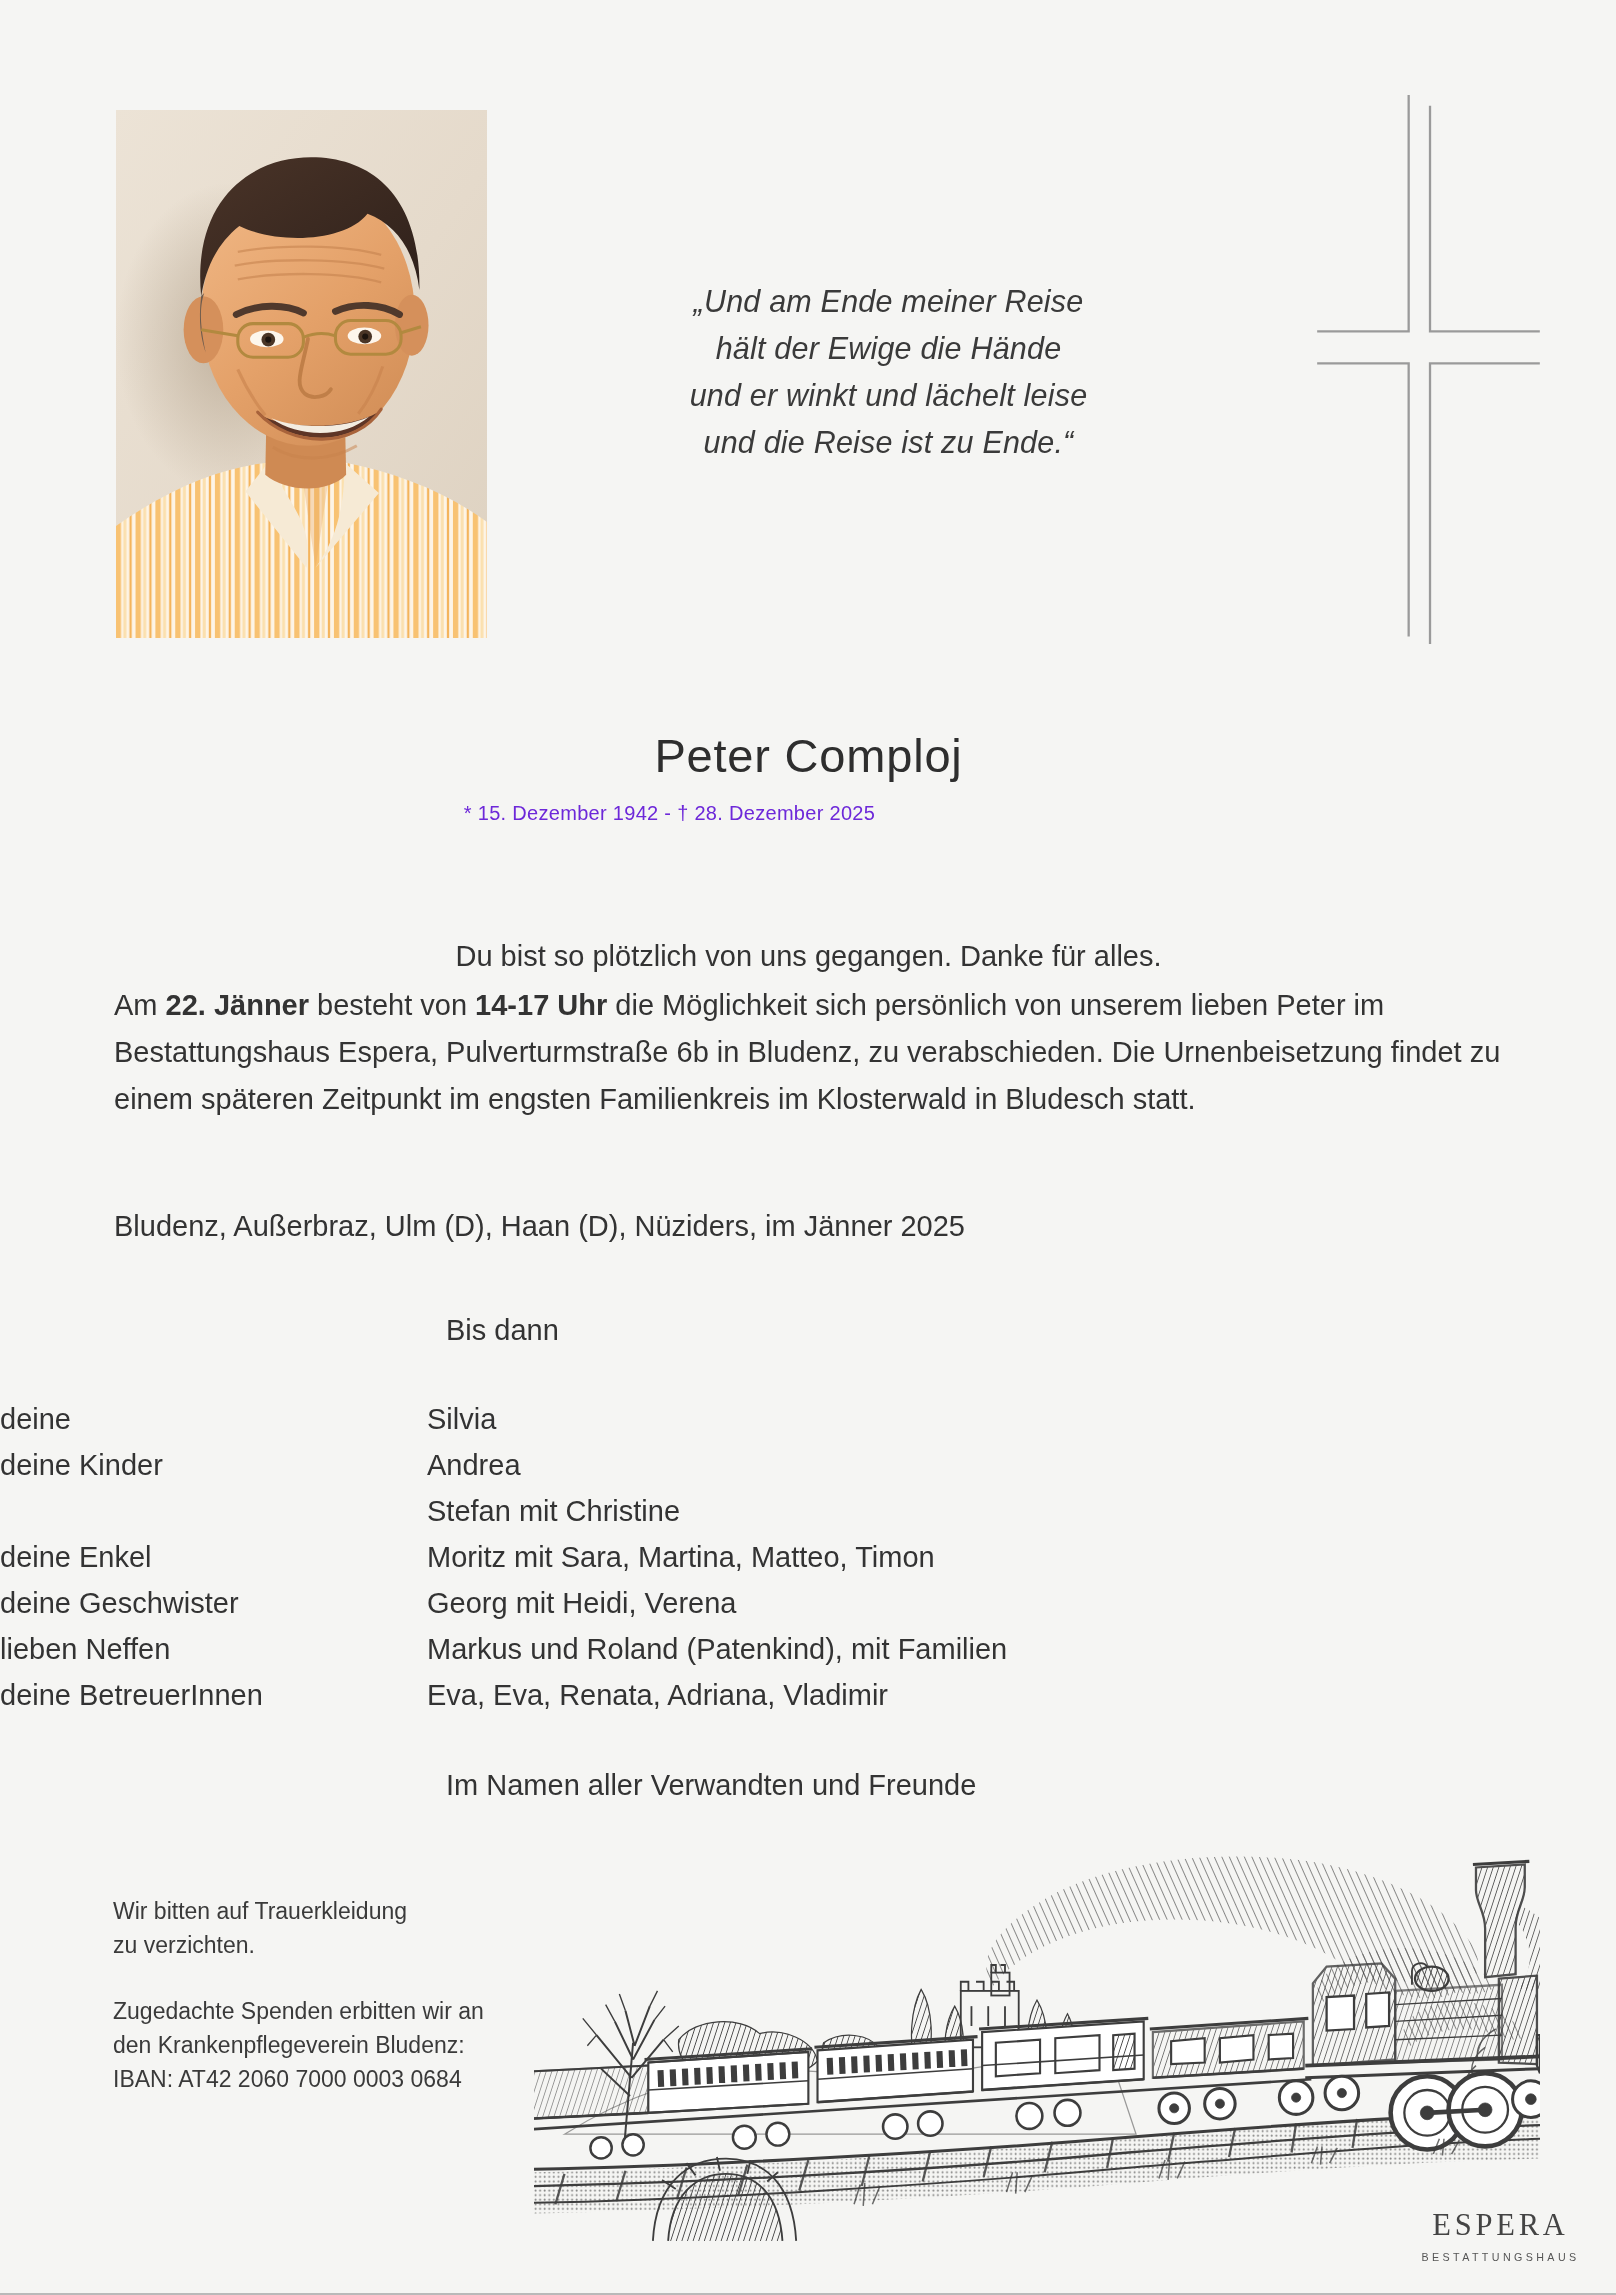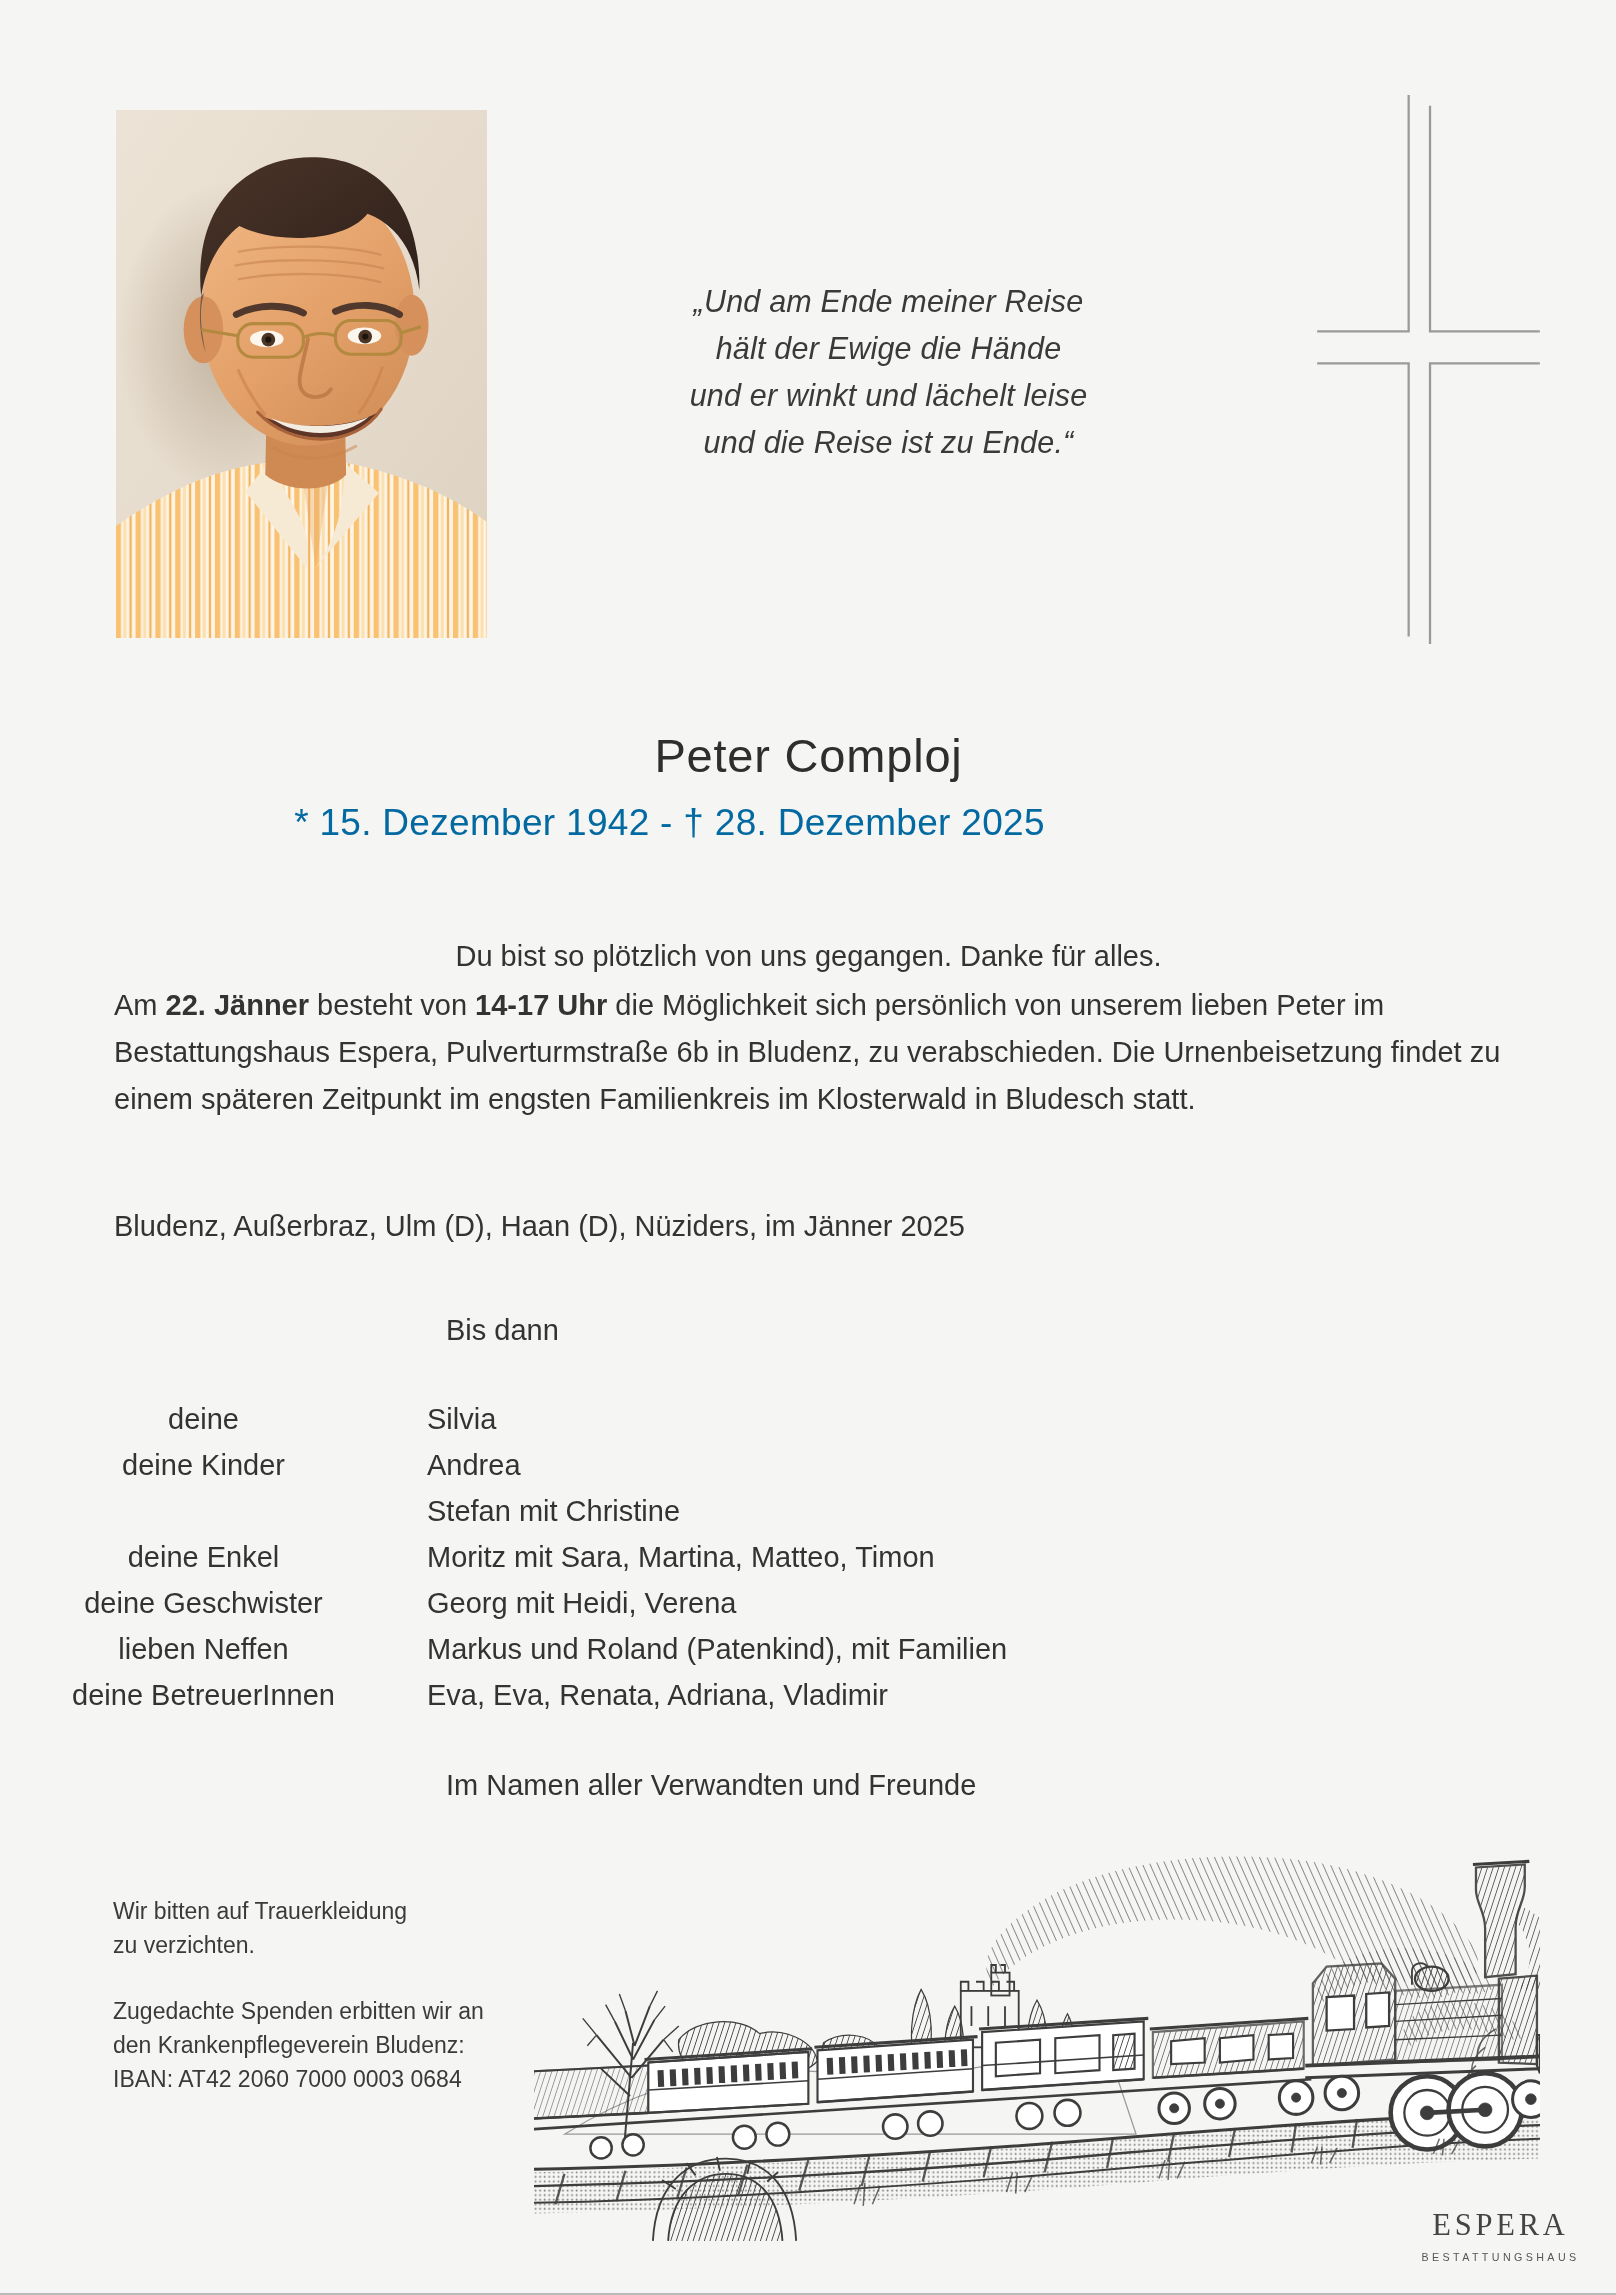--- a/index.html
+++ b/index.html
@@ -69,22 +69,22 @@
     font-size: 47px;
     color: #2e2e2e;
     letter-spacing: 0.8px;
   }
   .dates {
     position: absolute;
     left: 0;
     top: 802px;
     width: 1339px;
     text-align: center;
-    font-size: 37px;
-    color: #0369a1;
+    font-size: 20px;
+    color: #6d28d9;
     letter-spacing: 0.3px;
   }
   .tribute {
     position: absolute;
     left: 0;
     top: 940px;
     width: 1617px;
     text-align: center;
     font-size: 29px;
     color: #333333;
@@ -125,21 +125,21 @@
     top: 1403px;
     width: 1067px;
   }
   .famrow {
     display: flex;
     align-items: baseline;
     height: 46px;
   }
   .famlabel {
     width: 427px;
-    text-align: center;
+    text-align: left;
     padding-right: 20px;
     box-sizing: border-box;
     font-size: 29px;
     color: #333333;
     white-space: nowrap;
   }
   .famvalue {
     font-size: 29px;
     color: #333333;
     white-space: nowrap;

